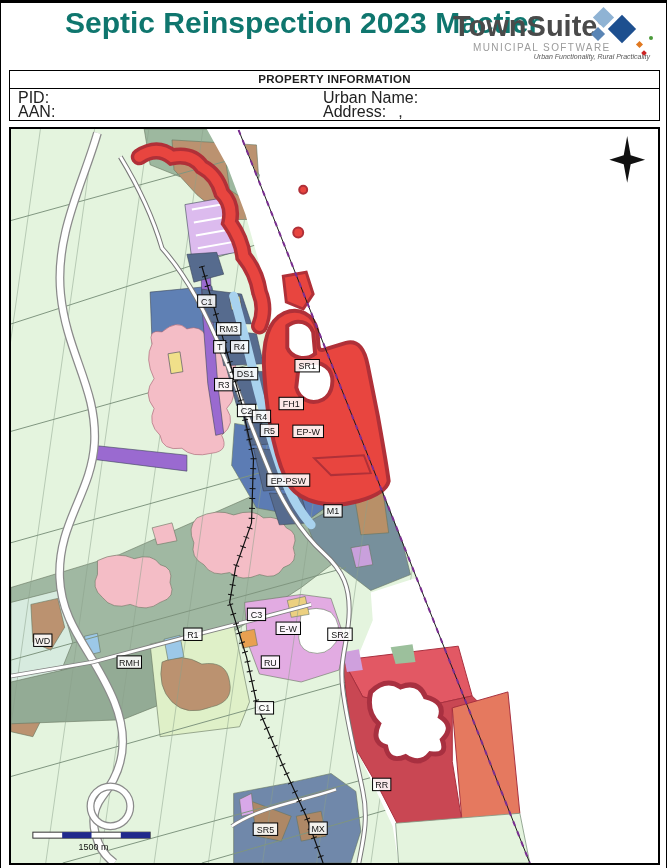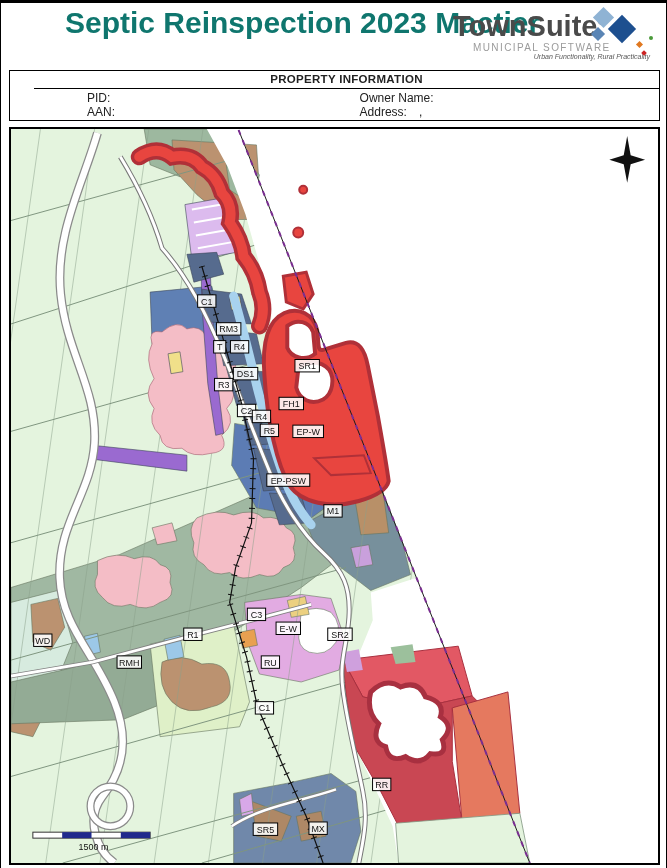--- a/index.html
+++ b/index.html
@@ -16,23 +16,23 @@
   .logo-tag{position:absolute;right:16px;top:50px;font-size:7px;font-style:italic;color:#555;white-space:nowrap;}
   .diamond{position:absolute;transform:rotate(45deg);}
   .d1{left:595px;top:7px;width:15px;height:15px;background:#8fb3d4;}
   .d2{left:611px;top:16px;width:20px;height:20px;background:#1d4f8f;}
   .d3{left:592px;top:26px;width:10px;height:10px;background:#5a85b5;}
   .dotp{position:absolute;}
   .do{left:636px;top:39px;width:5px;height:5px;background:#e07820;transform:rotate(45deg);}
   .dg{left:648px;top:33px;width:4px;height:4px;background:#4a9a3a;border-radius:50%;}
   .dr{left:641px;top:48px;width:4px;height:4px;background:#cc2222;transform:rotate(45deg);}
   
-  .info-box{position:absolute;left:8px;top:67px;width:651px;height:51px;border:1px solid #000;box-sizing:border-box;background:#fff;padding-left:24px;}
+  .info-box{position:absolute;left:8px;top:67px;width:651px;height:51px;border:1px solid #000;box-sizing:border-box;background:#fff;}
   .info-title{height:17px;line-height:17px;text-align:center;font-size:11.5px;font-weight:bold;color:#222;border-bottom:1px solid #000;letter-spacing:.3px;}
-  .info-grid{display:grid;grid-template-columns:47% 53%;font-size:12px;color:#222;padding-top:2px;margin-left:45px;}
+  .info-grid{display:grid;grid-template-columns:47% 53%;font-size:16px;color:#222;padding-top:2px;}
   .info-cell{height:14px;line-height:14px;padding-left:8px;white-space:nowrap;}
   .info-cell .val{margin-left:12px;}
   
   .map-frame{position:absolute;left:8px;top:124px;width:651px;height:738px;border:2px solid #000;box-sizing:border-box;background:#fff;}
   .map-frame svg{display:block;width:647px;height:734px;}
   .zl-box{fill:rgba(255,255,255,.88);stroke:#000;stroke-width:1;}
   .zl-text{font:9px "Liberation Sans",sans-serif;fill:#111;text-anchor:middle;}
   .scale-text{font:9px "Liberation Sans",sans-serif;fill:#111;text-anchor:middle;}
 </style>
 </head>
@@ -48,21 +48,21 @@
   <div class="diamond d2"></div>
   <div class="diamond d3"></div>
   <div class="dotp do"></div>
   <div class="dotp dg"></div>
   <div class="dotp dr"></div>
 
   <div class="info-box">
     <div class="info-title">PROPERTY INFORMATION</div>
     <div class="info-grid">
       <div class="info-cell"><span>PID:</span><span class="val"></span></div>
-      <div class="info-cell"><span>Owner Name:</span><span class="val"></span></div>
+      <div class="info-cell"><span>Urban Name:</span><span class="val"></span></div>
       <div class="info-cell"><span>AAN:</span><span class="val"></span></div>
       <div class="info-cell"><span>Address:</span><span class="val">,</span></div>
     </div>
   </div>
 
   <div class="map-frame">
     <svg viewBox="8 124 651 738" preserveAspectRatio="none">
       <defs>
         <pattern id="lots" width="54" height="54" patternUnits="userSpaceOnUse" patternTransform="rotate(8)">
           <line x1="0" y1="0" x2="0" y2="54" stroke="#8aa08a" stroke-width="1"></line>

